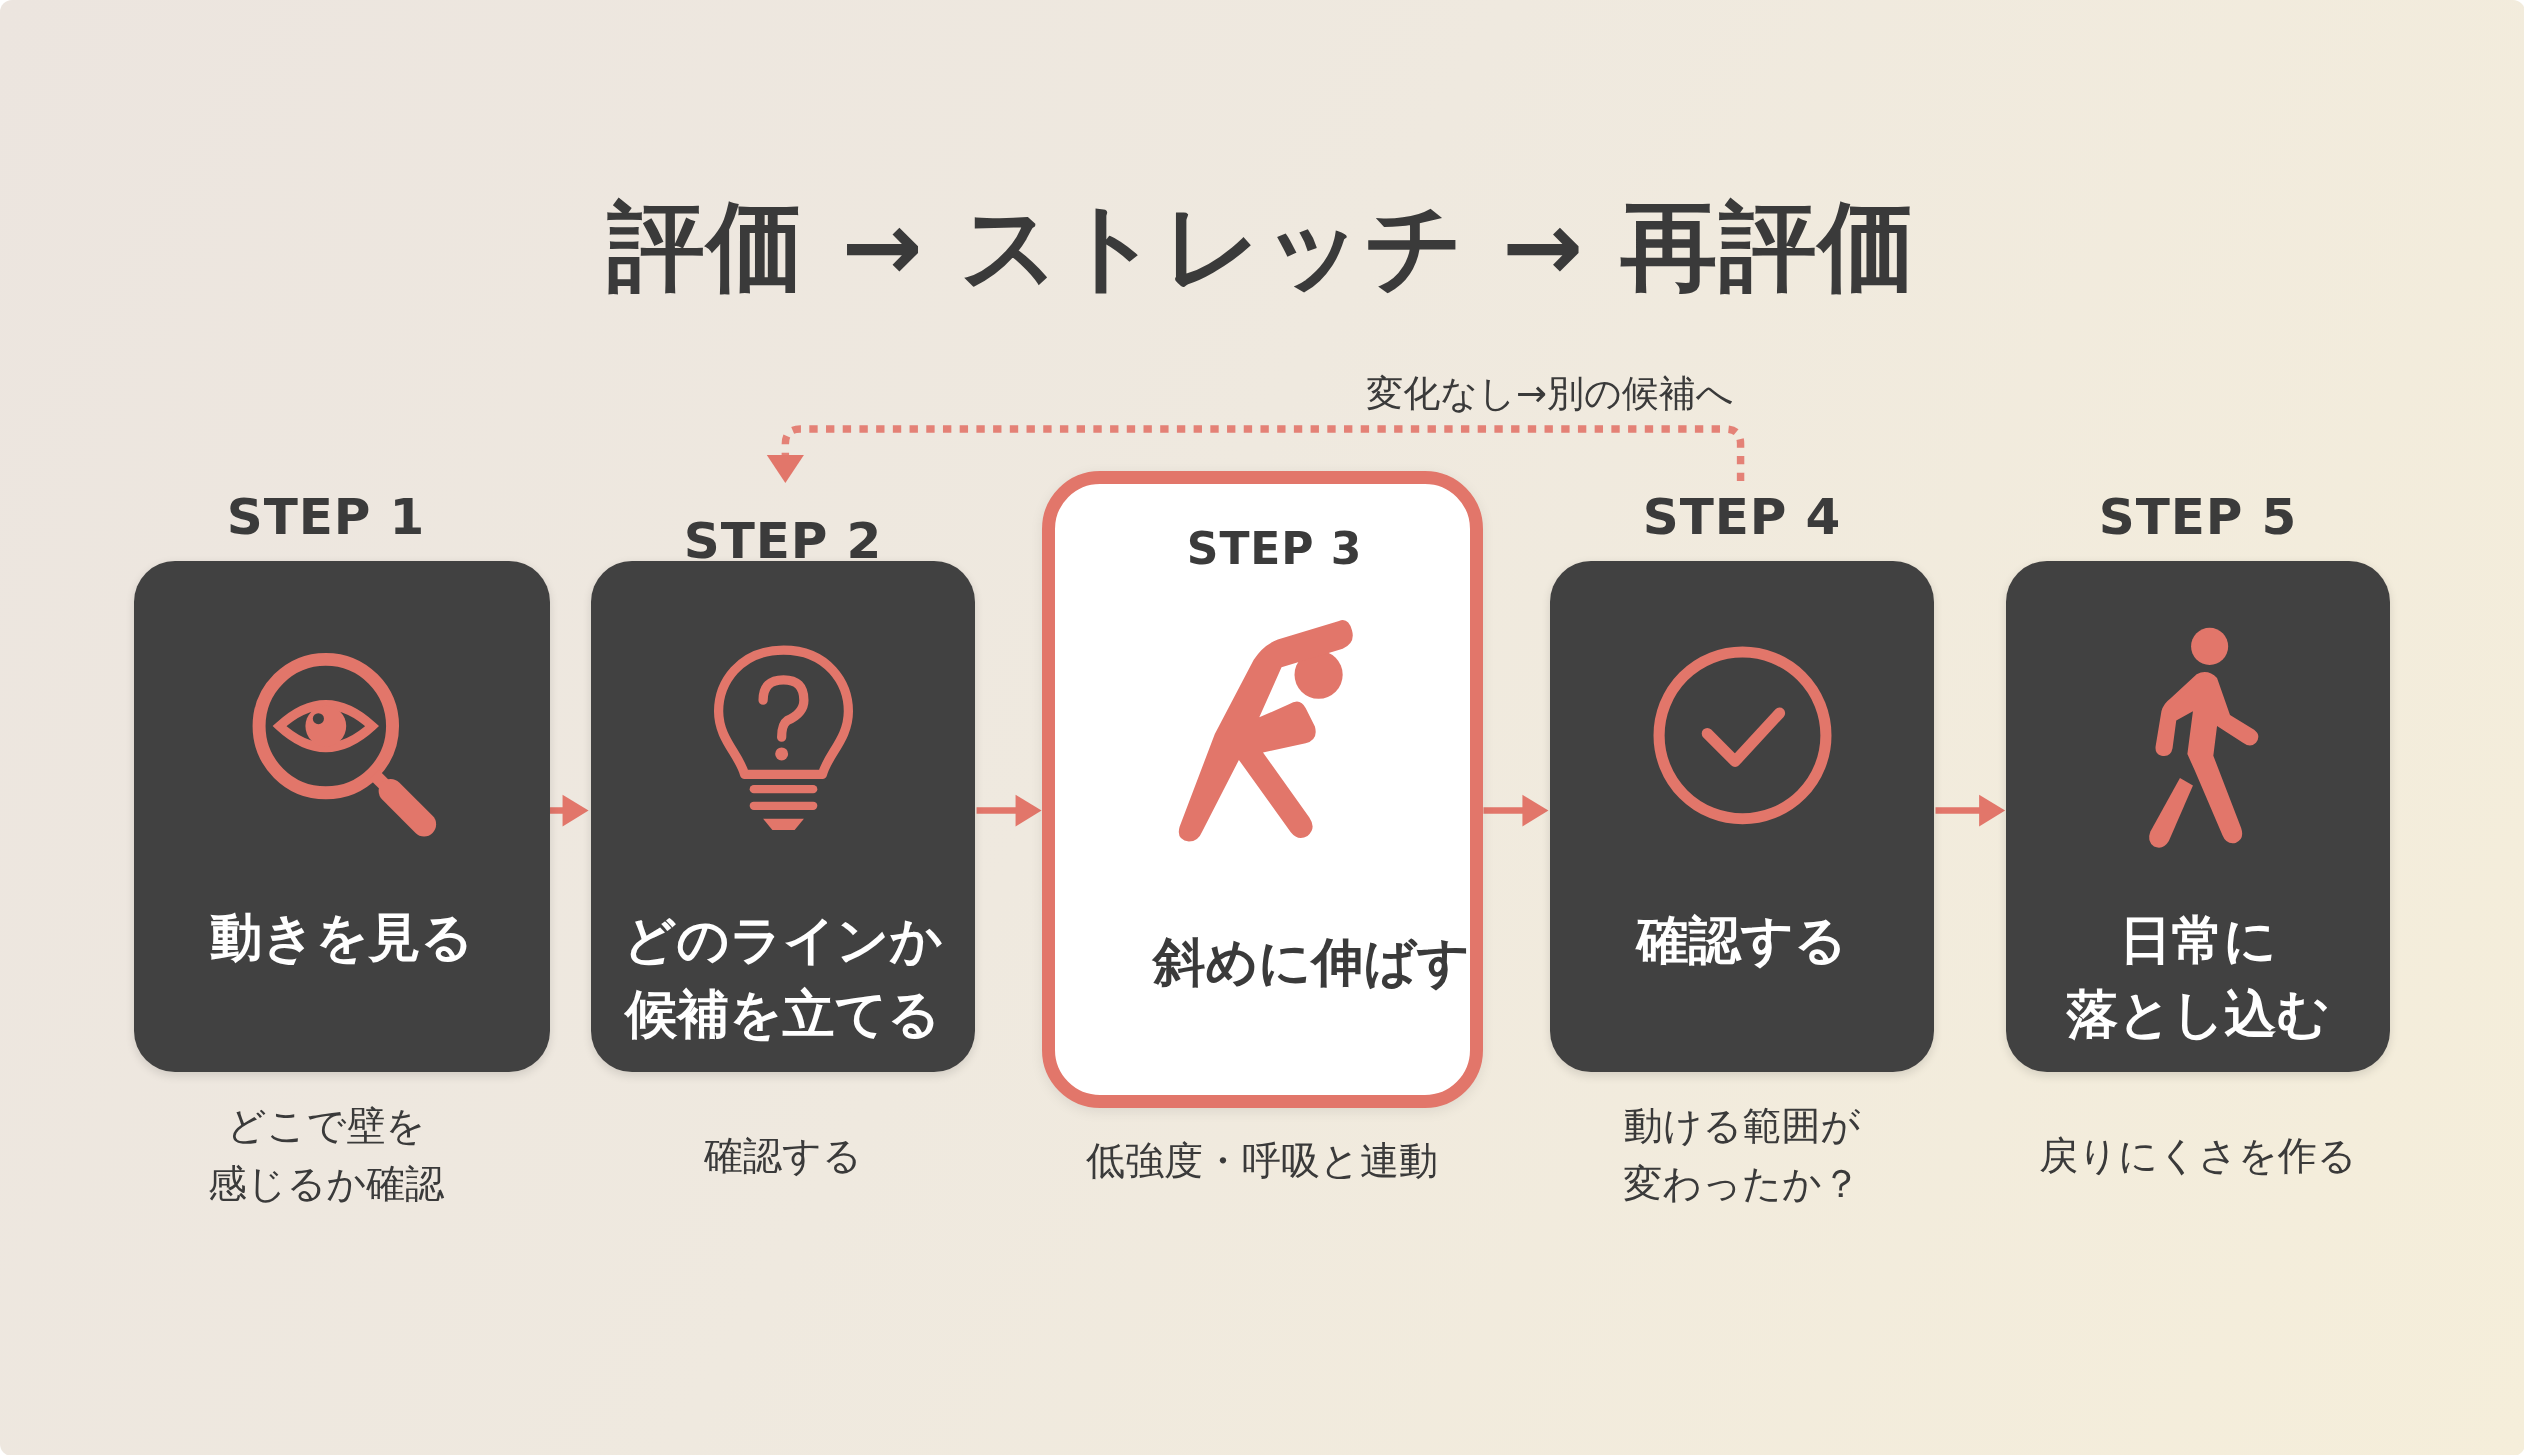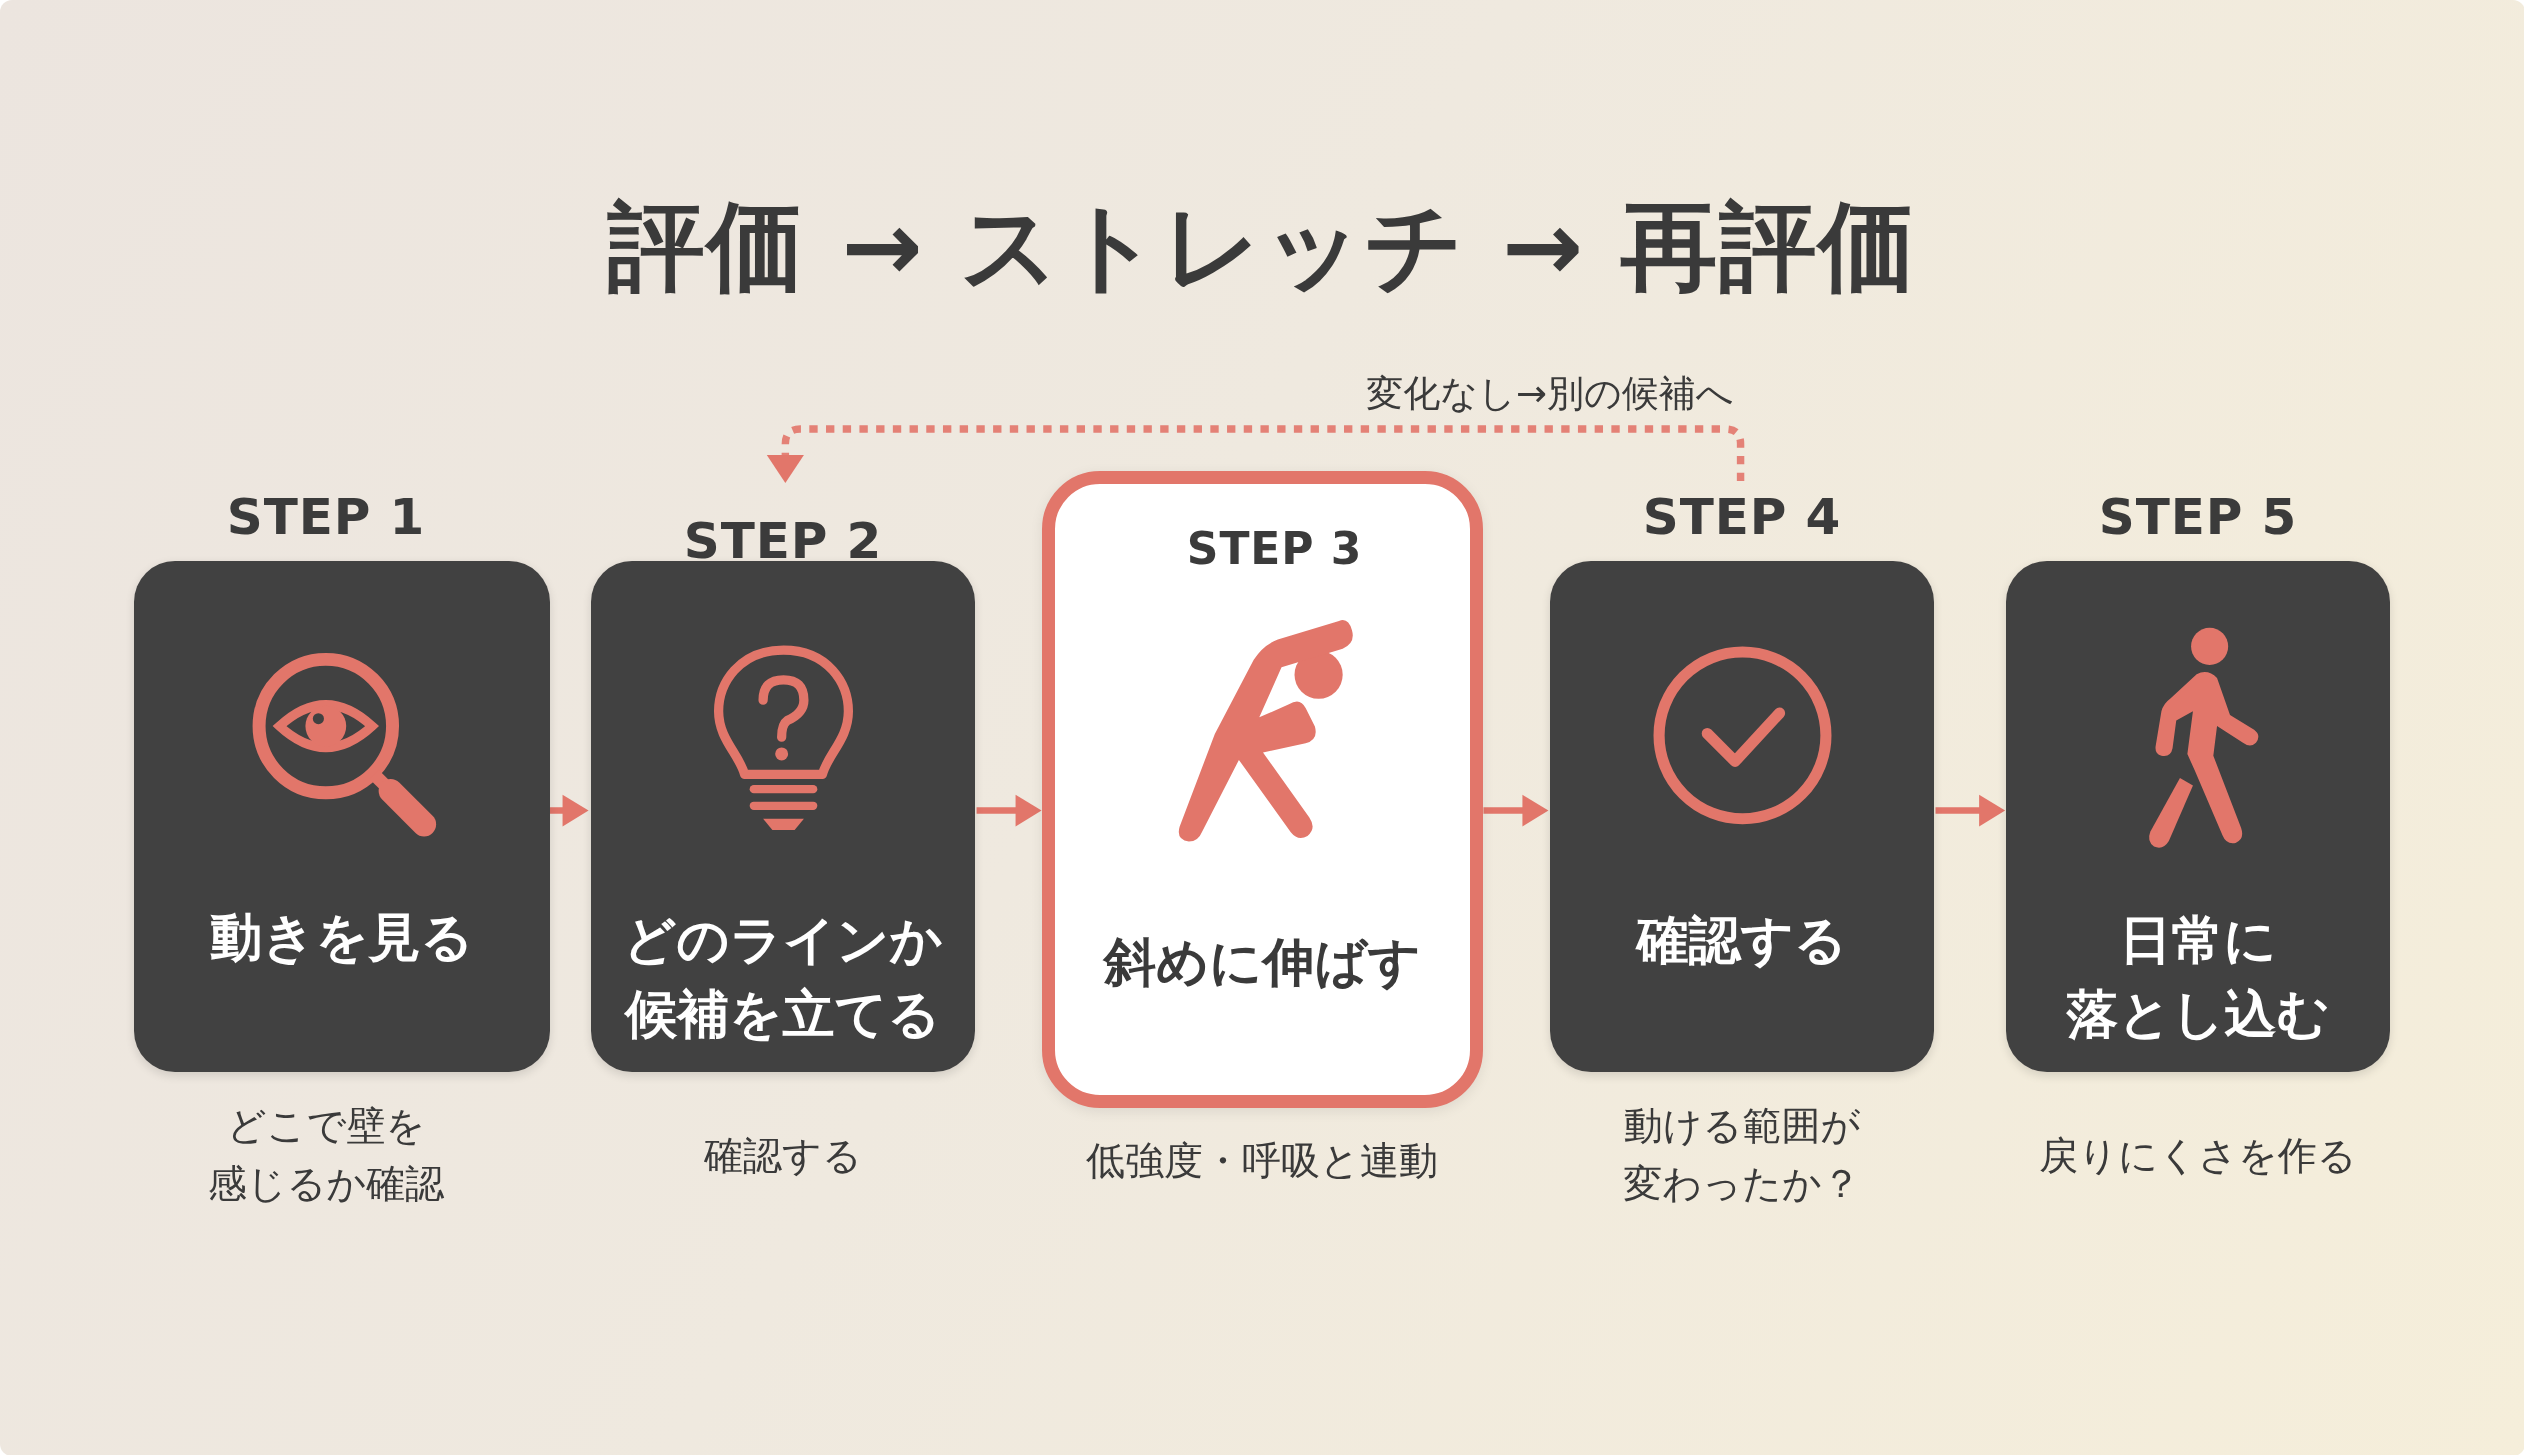--- a/index.html
+++ b/index.html
@@ -42,21 +42,21 @@
       color: #FFFFFF; font-weight: bold; font-size: 52px; line-height: 74px;
     }
     .card .main-text.one { top: 339px; }
     .card .main-text.two { top: 302px; margin-top: 40px; }
     .card.highlight .step-inner {
       position: absolute; left: 12px; width: 100%; top: 28px; height: 74px; line-height: 74px;
       text-align: center; font-size: 44px; font-weight: bold; color: #3B3B3B; letter-spacing: 0.9px;
     }
     .card.highlight .icon { top: 111px; height: 278px; }
     .card.highlight .icon svg { width: 278px; height: 278px; }
-    .card.highlight .main-text { color: #3A3A3A; top: 441px; }
+    .card.highlight .main-text { color: #3A3A3A; top: 441px; text-align: right; }
     .sub-text {
       position: absolute; width: 464px; text-align: center; font-size: 39px;
       color: #3A3A3A; line-height: 58px;
     }
   </style>
 </head>
 <body>
 
 <div class="frame">
 

